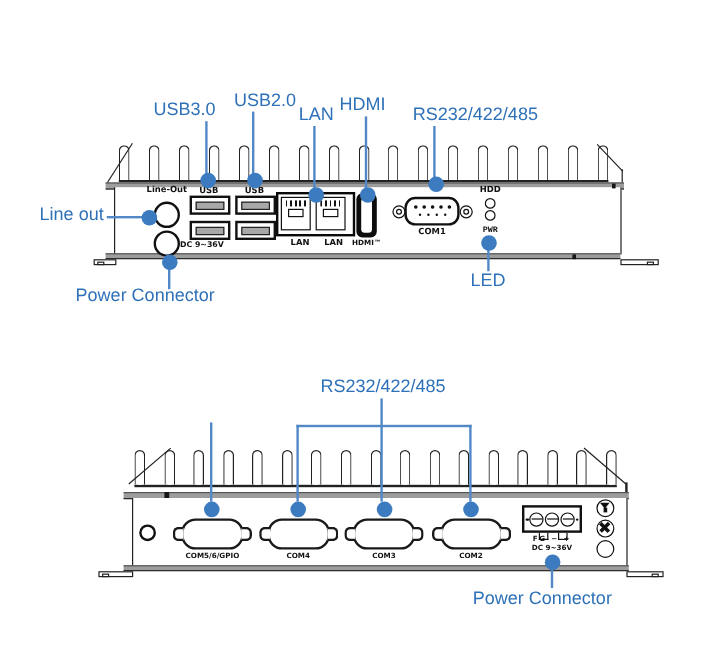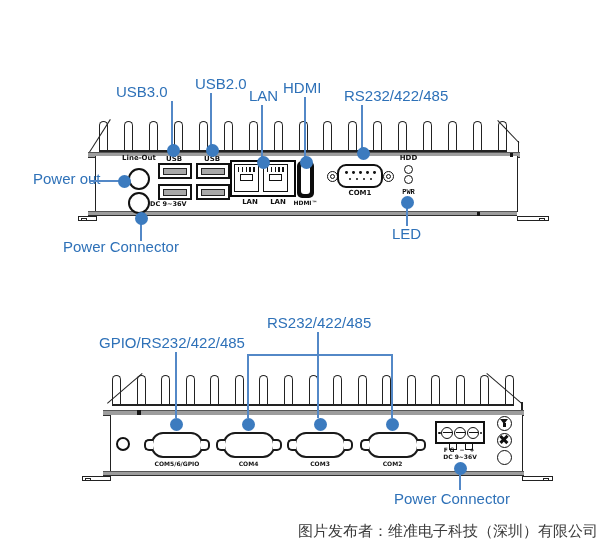--- a/index.html
+++ b/index.html
@@ -151,26 +151,26 @@
   <div class="ear" style="left:382.5px;top:170.5px;">
       <i></i>
     </div>
   <div class="silk" style="left:348px;top:189.5px;width:24px;">COM1</div>
 
   <div class="silk" style="left:398px;top:155px;width:21px;text-align:center;">HDD</div>
   <div class="led" style="left:404px;top:165px;"></div>
   <div class="led" style="left:404px;top:174.8px;"></div>
   <div class="silk" style="left:398px;top:188.5px;width:21px;font-family:Liberation Mono, monospace;">PWR</div>
 
-  <div class="callout" style="left:116px;top:84px;">USB3.0</div>
+  <div class="callout" style="left:128px;top:84px;">USB3.0</div>
   <div class="callout" style="left:195px;top:76px;">USB2.0</div>
   <div class="callout" style="left:249px;top:88px;">LAN</div>
   <div class="callout" style="left:283px;top:80px;">HDMI</div>
   <div class="callout" style="left:344px;top:88px;">RS232/422/485</div>
-  <div class="callout" style="left:33px;top:171px;">Power out</div>
+  <div class="callout" style="left:33px;top:171px;">Line out</div>
   <div class="callout" style="left:63px;top:239px;">Power Connector</div>
   <div class="callout" style="left:392px;top:226px;">LED</div>
 
   <div class="bl" style="left:171px;top:101px;width:2.2px;height:49px;"></div>
   <div class="bl" style="left:210px;top:93px;width:2.2px;height:57px;"></div>
   <div class="bl" style="left:261px;top:105px;width:2.2px;height:57px;"></div>
   <div class="bl" style="left:304px;top:97px;width:2.2px;height:65px;"></div>
   <div class="bl" style="left:361px;top:105px;width:2.2px;height:48px;"></div>
   <div class="bl" style="left:89px;top:179.8px;width:35px;height:2.2px;"></div>
   <div class="bl" style="left:140px;top:217px;width:2.2px;height:24px;"></div>
@@ -263,32 +263,30 @@
   <div class="icon-circ" style="left:497px;top:415.5px;">
     <span class="tri"></span>
     <span class="stem"></span>
     </div>
   <div class="icon-circ" style="left:497px;top:432.5px;">
     <span class="xbar" style="transform:rotate(45deg);"></span>
     <span class="xbar" style="transform:rotate(-45deg);"></span>
     </div>
   <div class="circ" style="left:497px;top:450px;width:15px;height:15px;border-width:1.8px;"></div>
 
-  <div class="callout" style="left:99px;top:335px;">GPIO/RS232/422/485</div>
   <div class="callout" style="left:267px;top:315px;">RS232/422/485</div>
   <div class="callout" style="left:394px;top:491px;">Power Connector</div>
 
   <div class="bl" style="left:175px;top:352px;width:2.2px;height:66px;"></div>
   <div class="bl" style="left:317px;top:332px;width:2.2px;height:86px;"></div>
   <div class="bl" style="left:246.5px;top:354px;width:146px;height:2.2px;"></div>
   <div class="bl" style="left:246.5px;top:354px;width:2.2px;height:64px;"></div>
   <div class="bl" style="left:390.8px;top:354px;width:2.2px;height:64px;"></div>
   <div class="bl" style="left:459px;top:468px;width:2.2px;height:22px;"></div>
 
   <div class="dot" style="left:169.5px;top:417.5px;"></div>
   <div class="dot" style="left:242px;top:417.5px;"></div>
   <div class="dot" style="left:313.5px;top:417.5px;"></div>
   <div class="dot" style="left:386px;top:417.5px;"></div>
   <div class="dot" style="left:453.5px;top:462px;"></div>
 
-  <div class="footer">图片发布者：维准电子科技（深圳）有限公司</div>
 
 </div>
 
 </body></html>

